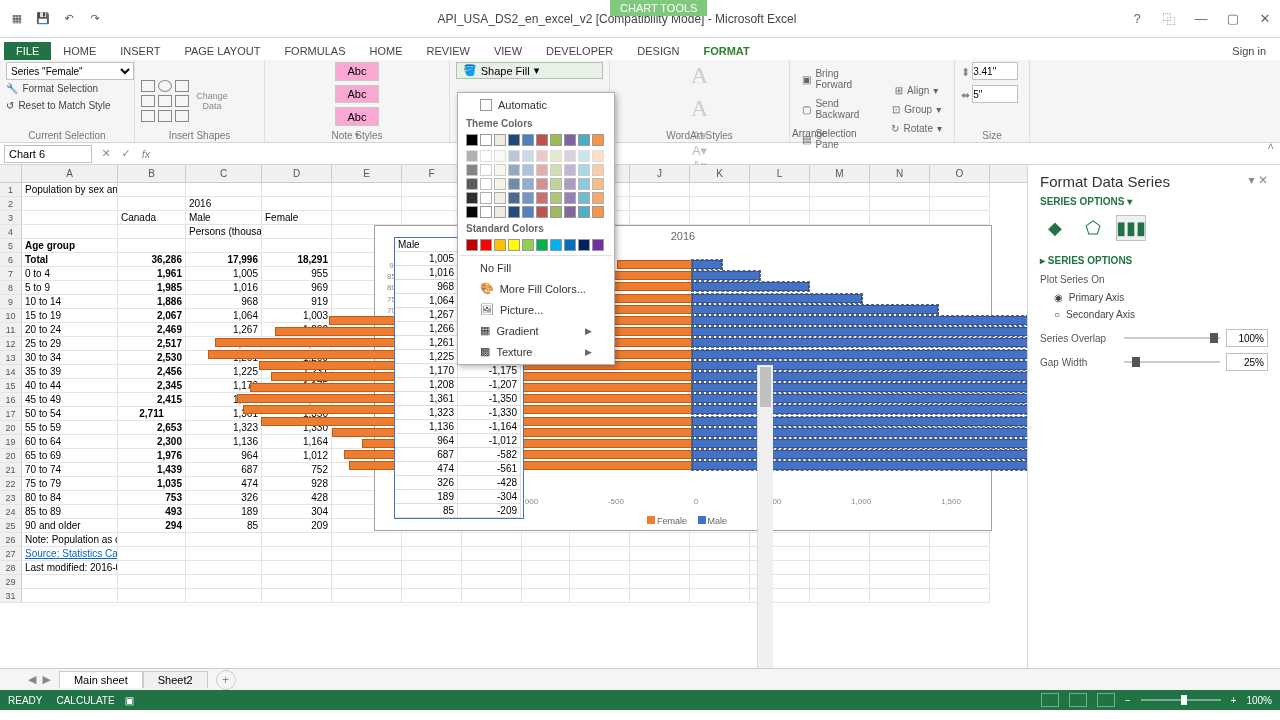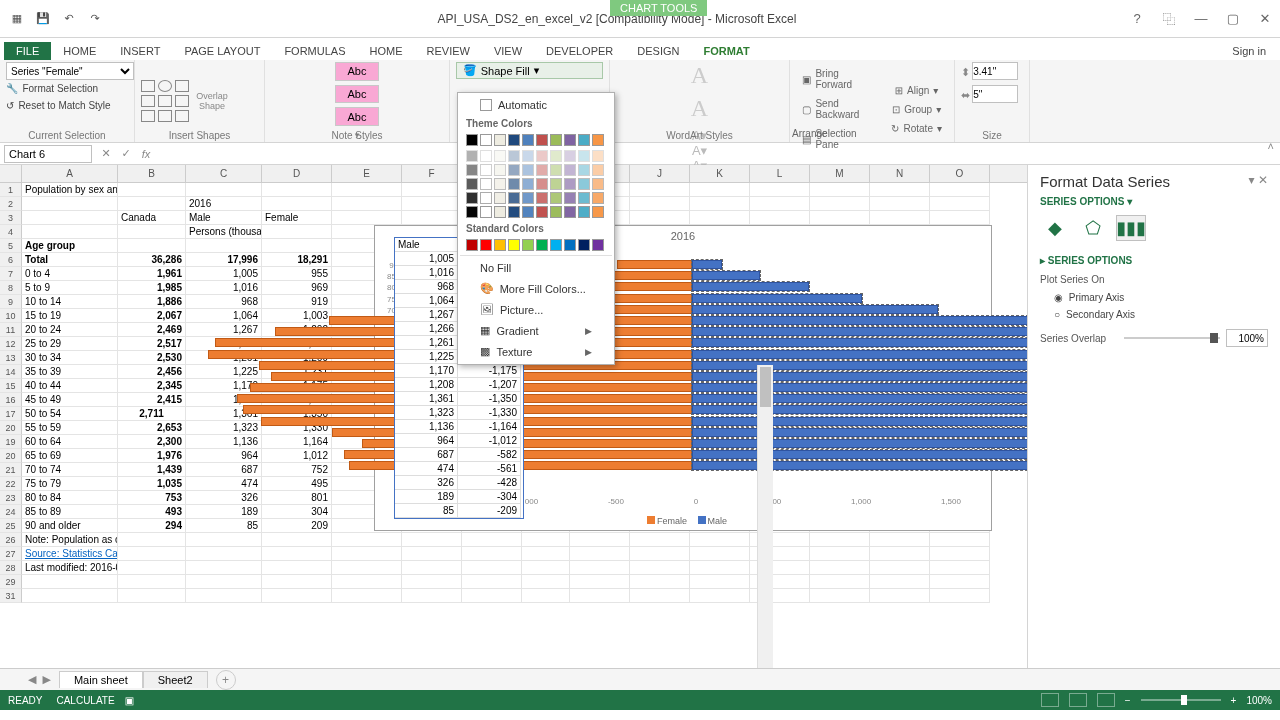--- a/index.html
+++ b/index.html
@@ -183,21 +183,21 @@
       <div></div>
         <div style="border-radius:50%"></div>
         <div></div>
       <div></div>
         <div></div>
         <div></div>
       <div></div>
         <div></div>
         <div></div>
     </div>
-    <div class="change-shape">Overlap Shape</div>
+    <div class="change-shape">Change Data</div>
     <div class="group-label">Insert Shapes</div>
   </div>
   <div class="ribbon-group sstyles">
     <div class="style-box">Abc</div>
     <div class="style-box">Abc</div>
     <div class="style-box">Abc</div>
     <div style="font-size:9px;color:#888; align-self:center;">▾</div>
     <div class="group-label">Note Styles</div>
   </div>
   <div class="ribbon-group fill-drop">
@@ -641,39 +641,39 @@
           <div class="cell" style="width:60px;"></div>
           <div class="cell" style="width:60px;"></div>
           <div class="cell" style="width:60px;"></div>
           <div class="cell" style="width:60px;"></div>
         </div>
         <div class="row">
           <div class="rn">22</div>
           <div class="cell" style="width:96px;">75 to 79</div>
           <div class="cell bold" style="width:68px;text-align:right;">1,035</div>
           <div class="cell" style="width:76px;text-align:right;">474</div>
-          <div class="cell" style="width:70px;text-align:right;">495</div>
+          <div class="cell" style="width:70px;text-align:right;">928</div>
           <div class="cell" style="width:70px;"></div>
           <div class="cell" style="width:60px;"></div>
           <div class="cell" style="width:60px;"></div>
           <div class="cell" style="width:48px;"></div>
           <div class="cell" style="width:60px;"></div>
           <div class="cell" style="width:60px;"></div>
           <div class="cell" style="width:60px;"></div>
           <div class="cell" style="width:60px;"></div>
           <div class="cell" style="width:60px;"></div>
           <div class="cell" style="width:60px;"></div>
           <div class="cell" style="width:60px;"></div>
         </div>
         <div class="row">
           <div class="rn">23</div>
           <div class="cell" style="width:96px;">80 to 84</div>
           <div class="cell bold" style="width:68px;text-align:right;">753</div>
           <div class="cell" style="width:76px;text-align:right;">326</div>
-          <div class="cell" style="width:70px;text-align:right;">801</div>
+          <div class="cell" style="width:70px;text-align:right;">428</div>
           <div class="cell" style="width:70px;"></div>
           <div class="cell" style="width:60px;"></div>
           <div class="cell" style="width:60px;"></div>
           <div class="cell" style="width:48px;"></div>
           <div class="cell" style="width:60px;"></div>
           <div class="cell" style="width:60px;"></div>
           <div class="cell" style="width:60px;"></div>
           <div class="cell" style="width:60px;"></div>
           <div class="cell" style="width:60px;"></div>
           <div class="cell" style="width:60px;"></div>
@@ -1026,20 +1026,27 @@
     <div class="sect">▸ <span>SERIES OPTIONS</span></div>
     <span class="lbl">Plot Series On</span>
     <div class="radio">◉ <span>Primary Axis</span></div>
     <div class="radio">○ <span>Secondary Axis</span></div>
     <div class="sliderrow">
       <div class="sl-lbl">Series Overlap</div>
       <div class="track">
           <div class="thumb" style="left:90%"></div>
         </div>
       <input value="100%" style="">
+    </div>
+    <div class="sliderrow">
+      <div class="sl-lbl">Gap Width</div>
+      <div class="track">
+          <div class="thumb" style="left:8%"></div>
+        </div>
+      <input value="25%" style="">
     </div>
   </div>
 </div>
 
 <div class="sheet-tabs">
   <div class="nav">
       <span>◀</span>
       <span>▶</span>
     </div>
   <div class="tab">Main sheet</div>

